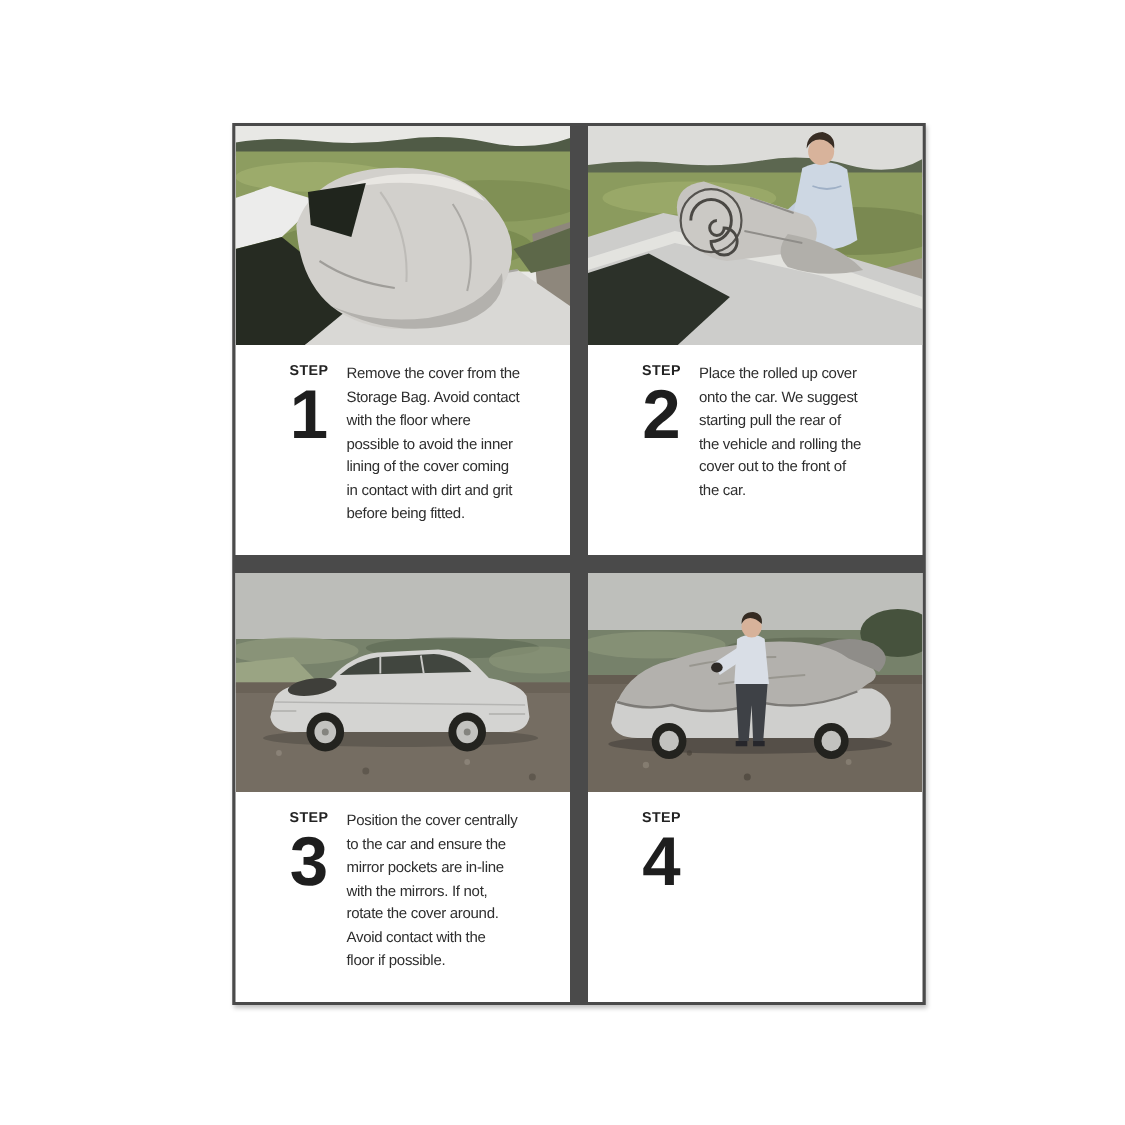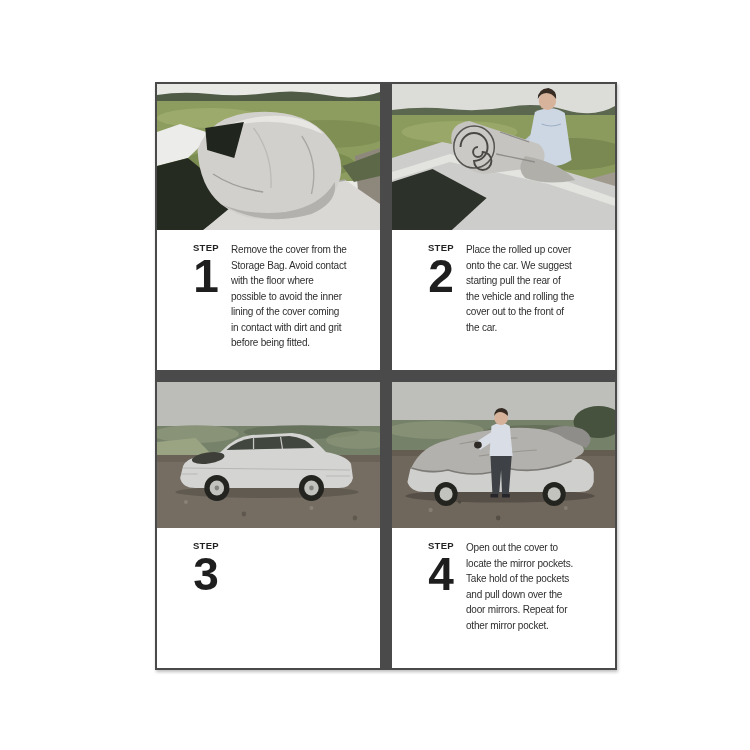--- a/index.html
+++ b/index.html
@@ -135,20 +135,27 @@
         <circle cx="160" cy="106" r="13" fill="#23231f"></circle>
           <circle cx="160" cy="106" r="7.5" fill="#c2c2bf"></circle>
           <circle cx="160" cy="106" r="2.4" fill="#84847f"></circle>
       </svg>
     </div>
     <div class="caption">
       <div class="step-col">
         <div class="step-label">STEP</div>
         <div class="step-number">3</div>
       </div>
+      <p class="step-text">Position the cover centrally
+to the car and ensure the
+mirror pockets are in-line
+with the mirrors. If not,
+rotate the cover around.
+Avoid contact with the
+floor if possible.</p>
     </div>
   </section>
 
   <section class="panel">
     <div class="photo">
       <svg viewBox="0 0 231 146" preserveAspectRatio="none" aria-label="Man pulling the grey cover down over the door mirror of the silver car">
         <rect width="231" height="146" fill="#bebfbb"></rect>
         <rect y="38" width="231" height="32" fill="#76816a"></rect>
         <ellipse cx="45" cy="48" rx="50" ry="9" fill="#8a9478" opacity="0.8"></ellipse>
         <ellipse cx="150" cy="50" rx="55" ry="7" fill="#5f6a54" opacity="0.7"></ellipse>
@@ -178,22 +185,16 @@
         <path d="M102,74 L124,74 L121,112 L114,112 L113,88 L111,112 L104,112 Z" fill="#3e4146"></path>
         <rect x="102" y="112" width="8" height="3.5" fill="#26262b"></rect>
         <rect x="114" y="112" width="8" height="3.5" fill="#26262b"></rect>
       </svg>
     </div>
     <div class="caption">
       <div class="step-col">
         <div class="step-label">STEP</div>
         <div class="step-number">4</div>
       </div>
-      <p class="step-text">Open out the cover to
-locate the mirror pockets.
-Take hold of the pockets
-and pull down over the
-door mirrors. Repeat for
-other mirror pocket.</p>
     </div>
   </section>
 
 </div>
 
 </body></html>

